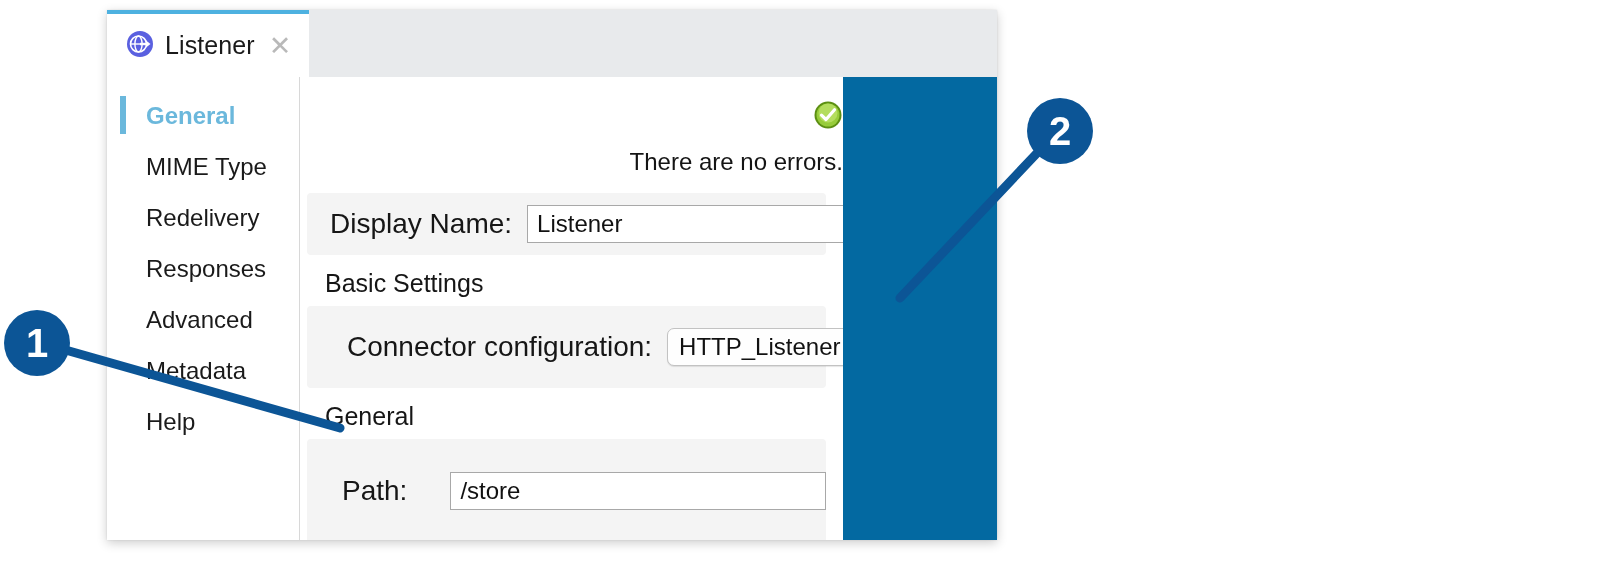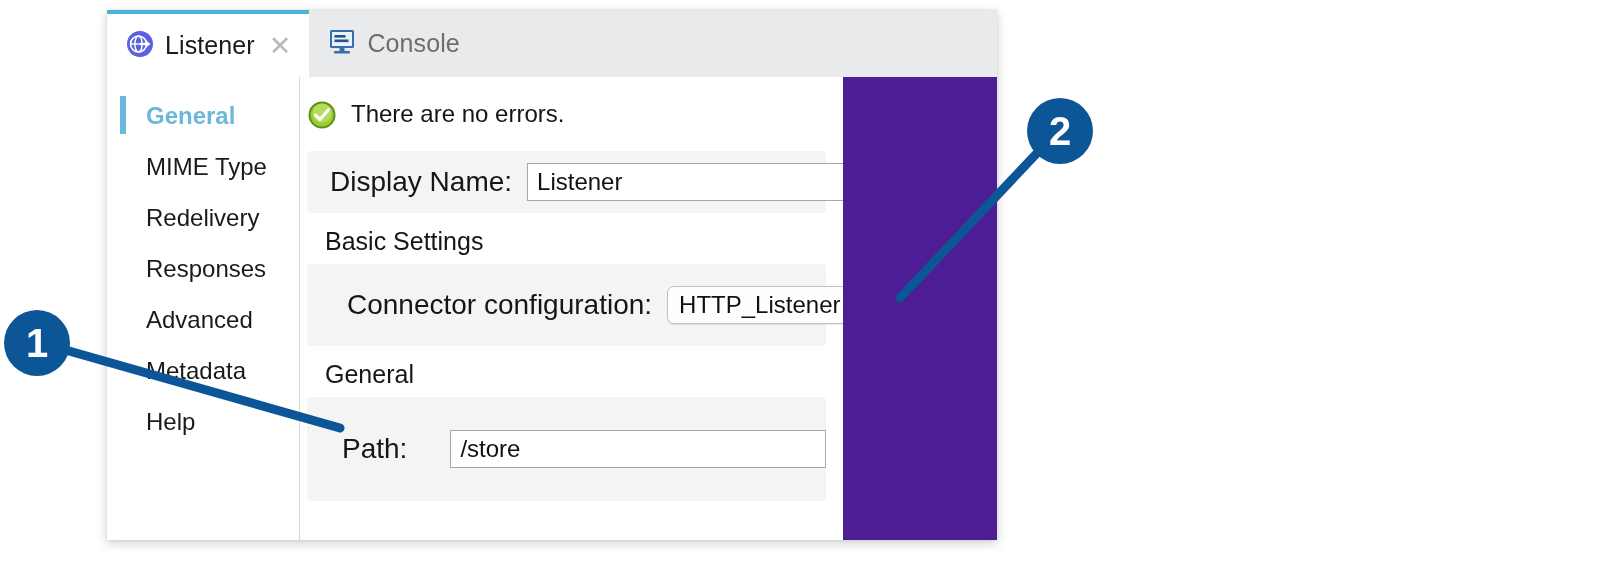--- a/index.html
+++ b/index.html
@@ -15,21 +15,21 @@
     position: relative;
   }
 
   
   #panel {
     position: absolute;
     left: 107px;
     top: 10px;
     width: 890px;
     height: 530px;
-    background: #4c1d95;
+    background: #0369a1;
     box-shadow: 0 3px 10px rgba(0,0,0,0.20), 0 0 2px rgba(0,0,0,0.10);
     overflow: hidden;
   }
 
   
   #tabstrip {
     position: absolute;
     left: 0;
     top: 0;
     width: 890px;
@@ -115,23 +115,24 @@
   
   #content {
     flex: 1 1 auto;
     position: relative;
     background: #ffffff;
     padding: 0;
     overflow: hidden;
   }
   #status-row {
     display: flex;
-    align-items: flex-start;
+    align-items: flex-end;
     gap: 14px;
     padding: 23px 0 0 7px;
+    flex-direction: column;
   }
   .status-text {
     font-size: 24px;
     color: #141414;
   }
   .card {
     background: #f4f4f4;
     border-radius: 4px;
     margin: 0 17px 0 7px;
     box-sizing: border-box;
@@ -265,33 +266,20 @@
           <ellipse cx="13.5" cy="15" rx="3.6" ry="8" fill="none" stroke="#ffffff" stroke-width="1.4"></ellipse>
           <line x1="5.5" y1="15" x2="21.5" y2="15" stroke="#ffffff" stroke-width="1.4"></line>
           <path d="M15 15 L23 15" stroke="#ffffff" stroke-width="2.4"></path>
           <path d="M21 11.5 L25.5 15 L21 18.5 Z" fill="#ffffff"></path>
         </svg>
       </span>
       <span class="tab-label">Listener</span>
       <span class="tab-close">✕</span>
     </div>
 
-    <div class="tab inactive">
-      <span class="tab-icon">
-        <svg width="30" height="28" viewBox="0 0 30 28">
-          <rect x="3" y="2" width="24" height="18" rx="1.5" fill="#3a6cad"></rect>
-          <rect x="5" y="4" width="20" height="14" fill="#e8f2fb"></rect>
-          <rect x="7.5" y="7" width="11" height="2.6" fill="#2b4f86"></rect>
-          <rect x="7.5" y="11.5" width="14" height="2.6" fill="#2b4f86"></rect>
-          <rect x="12.5" y="20" width="5" height="3" fill="#3a6cad"></rect>
-          <rect x="7" y="23" width="16" height="2.6" rx="1" fill="#3a6cad"></rect>
-        </svg>
-      </span>
-      <span class="tab-label">Console</span>
-    </div>
 
   </div>
 
   <div id="panel-body">
 
     <div id="sidebar">
       <div class="side-item active">
           <span>General</span>
         </div>
       <div class="side-item">

